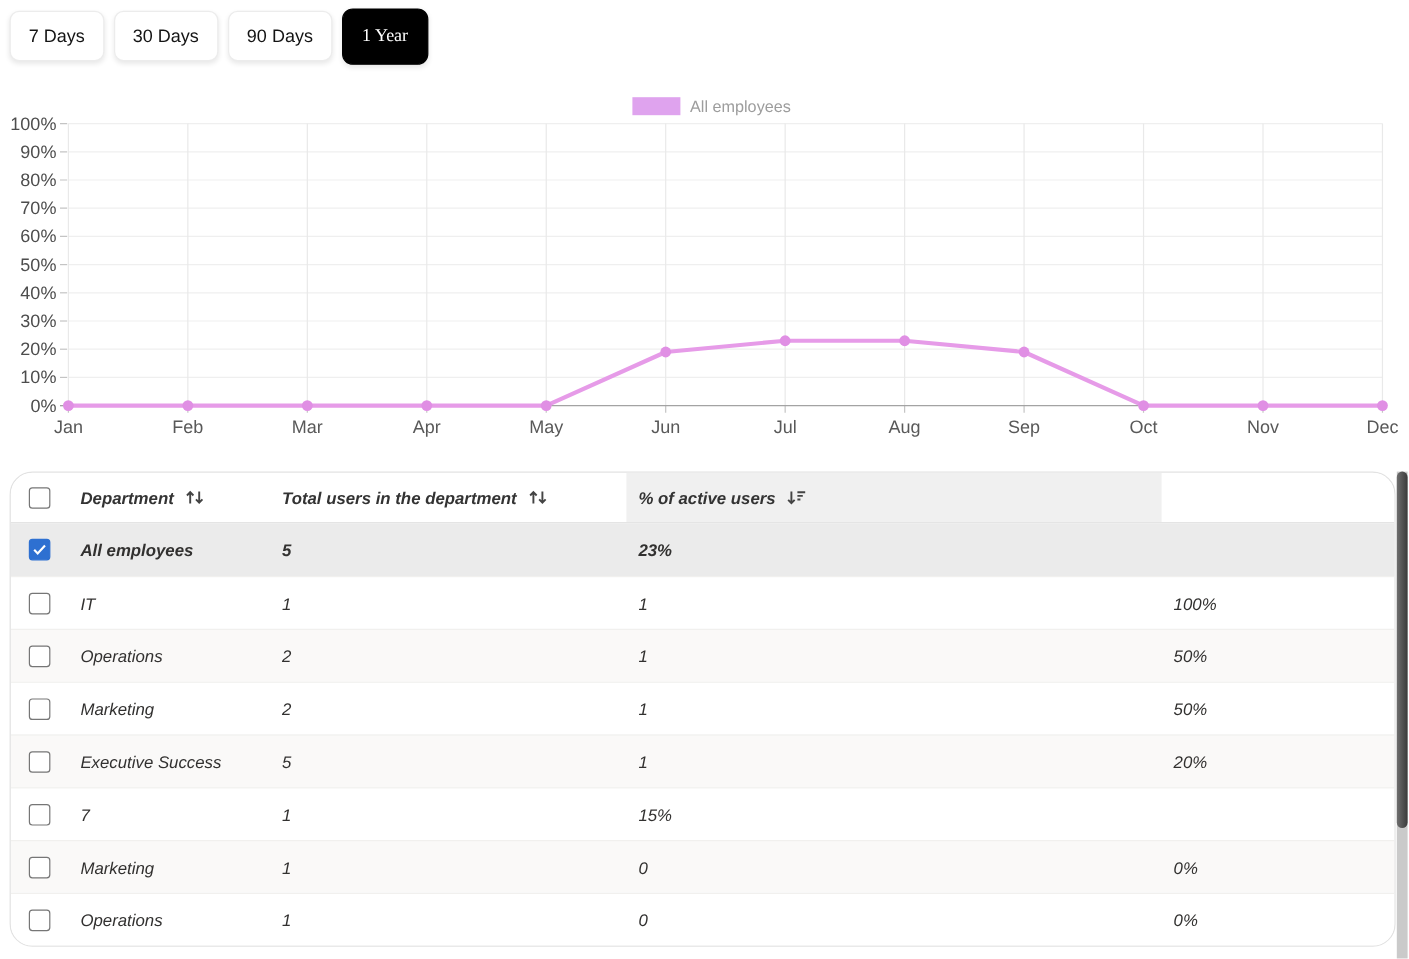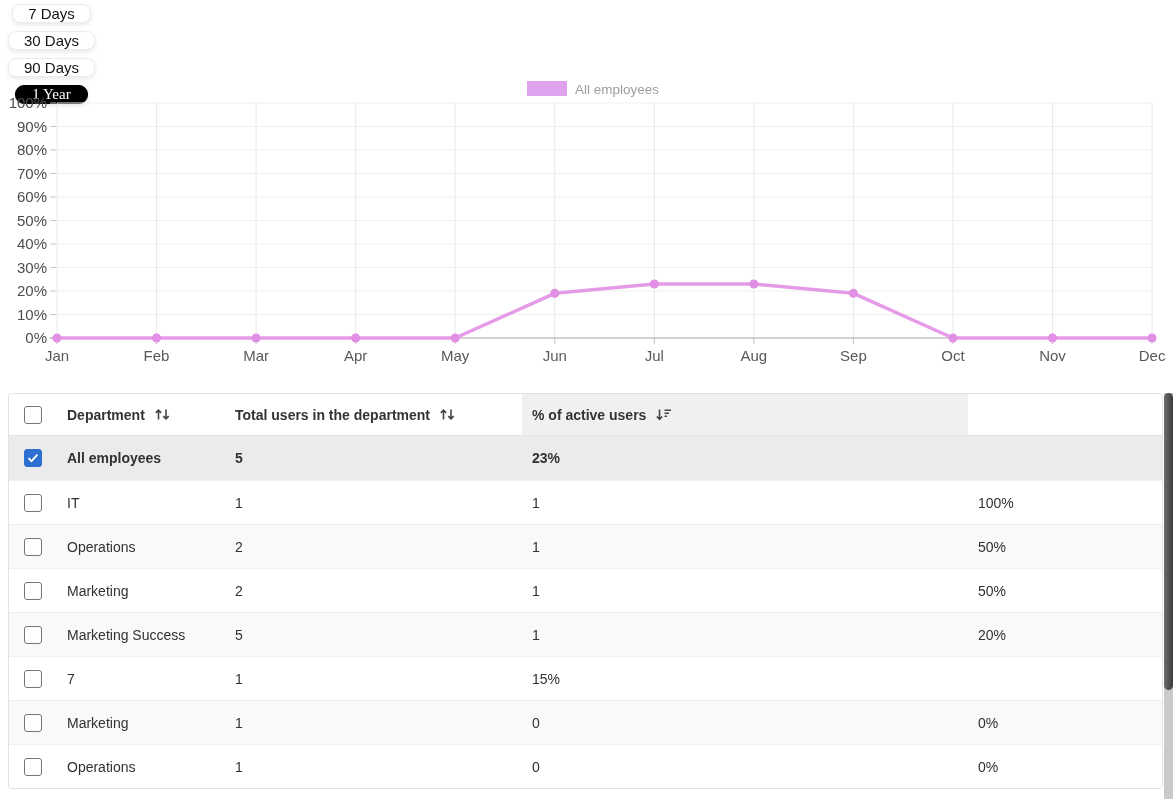--- a/index.html
+++ b/index.html
@@ -1,32 +1,32 @@
 <!DOCTYPE html>
 <html><head>
 <meta charset="utf-8">
 <style>
   html,body{margin:0;padding:0;background:#fff;}
   .page{position:relative;width:1174px;height:799px;background:#fff;overflow:hidden;
         font-family:"Liberation Sans",sans-serif;color:#333;}
 
   
-  .filters{position:absolute;left:8px;top:4px;height:52px;display:flex;align-items:center;gap:8px;flex-direction:column;}
+  .filters{position:absolute;left:8px;top:4px;height:52px;display:flex;align-items:center;gap:8px;}
   .tbtn{height:42px;padding:0 15px;background:#fff;border:1px solid #ececec;border-radius:8px;
         font-size:15px;color:#141414;font-family:inherit;cursor:pointer;
         box-shadow:0 2px 4px rgba(0,0,0,.09);white-space:nowrap;}
   .tbtn.sel{background:#000;border-color:#000;color:#fff;height:47px;padding:0 16px;border-radius:9px;font-family:Liberation Serif, serif;}
 
   
   .chart-wrap{position:absolute;left:0;top:70px;width:1174px;height:300px;}
   svg text{font-family:"Liberation Sans",sans-serif;}
 
   
   .table-card{position:absolute;left:8px;top:393px;width:1155px;background:#fff;
-              border:1px solid #e2e2e2;border-radius:4px;overflow:hidden;box-sizing:border-box;}
+              border:1px solid #e2e2e2;border-radius:19px;overflow:hidden;box-sizing:border-box;font-style:italic;}
   .trow{display:grid;grid-template-columns:48px 168px 297px 446px 1fr;align-items:stretch;
         height:44px;box-sizing:border-box;background:#fff;}
   .trow.head{height:42px;border-bottom:1px solid #e4e4e4;}
   .tbody .trow + .trow{border-top:1px solid #f1f0ee;}
   .trow.alt{background:#faf9f8;}
   .trow.sel{background:#ebebeb;}
   .trow.sel .cell{font-weight:700;}
   .cell{display:flex;align-items:center;padding-left:10px;font-size:14px;color:#323130;overflow:hidden;}
   .hcell{display:flex;align-items:center;gap:9px;padding-left:10px;font-size:14px;font-weight:600;color:#333;}
   .hcell.sorted{background:#f0f0f0;}
@@ -214,21 +214,21 @@
           </div>
           <div class="cell">Marketing</div>
           <div class="cell">2</div>
           <div class="cell">1</div>
           <div class="cell">50%</div>
         </div>
         <div class="trow alt">
           <div class="ckcell">
             <div class="cbox"></div>
           </div>
-          <div class="cell">Marketing Success</div>
+          <div class="cell">Executive Success</div>
           <div class="cell">5</div>
           <div class="cell">1</div>
           <div class="cell">20%</div>
         </div>
         <div class="trow">
           <div class="ckcell">
             <div class="cbox"></div>
           </div>
           <div class="cell">7</div>
           <div class="cell">1</div>

